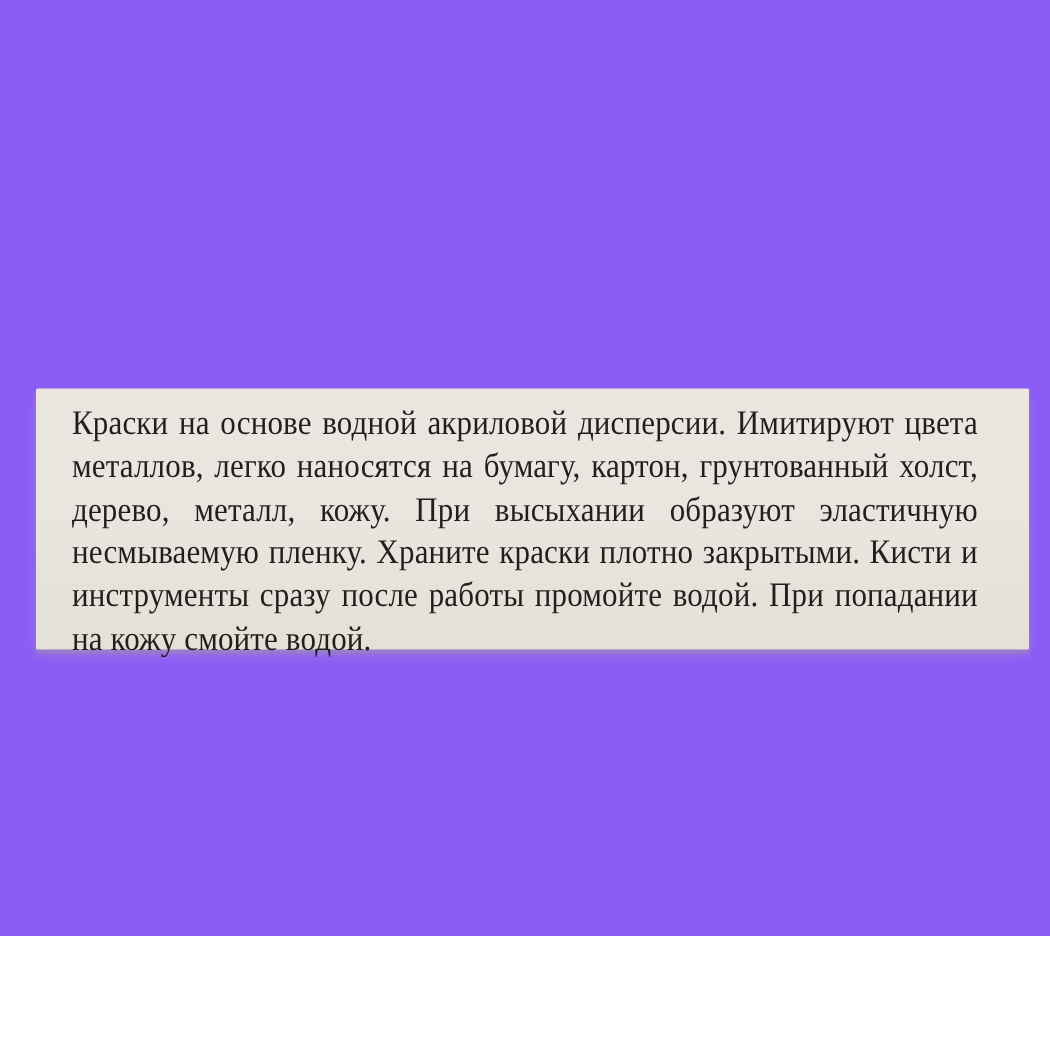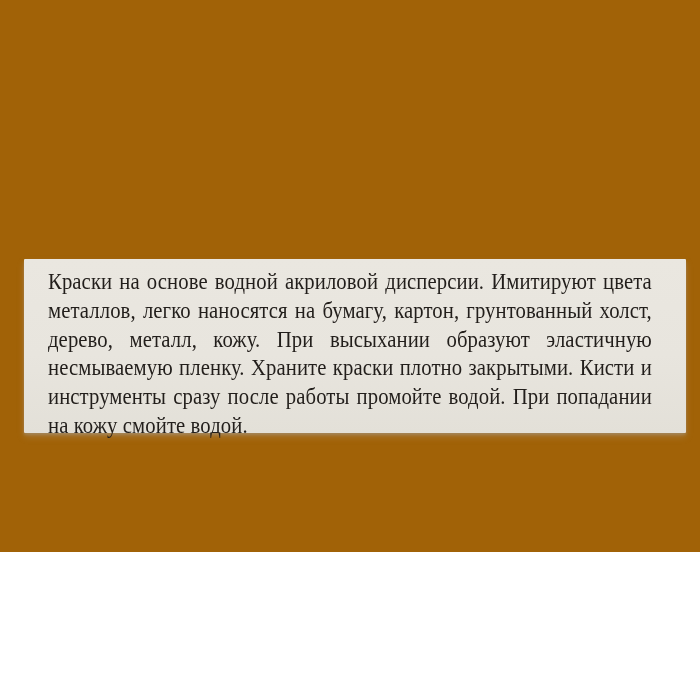--- a/index.html
+++ b/index.html
@@ -7,22 +7,22 @@
     padding: 0;
     width: 700px;
     height: 700px;
     background: #ffffff;
     overflow: hidden;
     font-family: "Liberation Serif", "DejaVu Serif", serif;
   }
   .photo-canvas {
     position: relative;
     width: 700px;
-    height: 552px;
-    background: #a16207;
+    height: 624px;
+    background: #8b5cf6;
   }
   .label-strip {
     position: absolute;
     left: 24px;
     top: 259px;
     width: 662px;
     height: 174px;
     background: linear-gradient(180deg, #eae7e0 0%, #e8e5de 55%, #e3e0d8 100%);
     box-shadow: 0 2px 3px rgba(160,155,145,0.45), 0 4px 7px rgba(190,185,175,0.25);
     border-radius: 1px;

